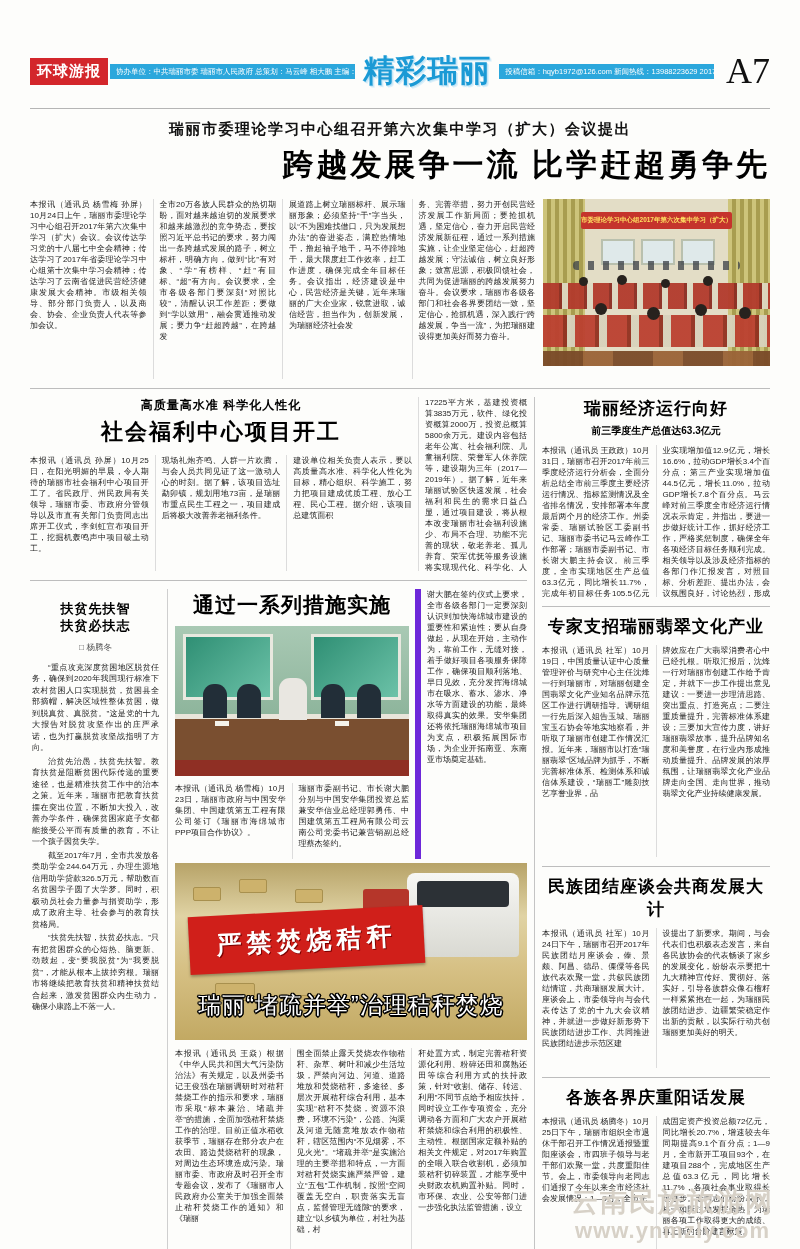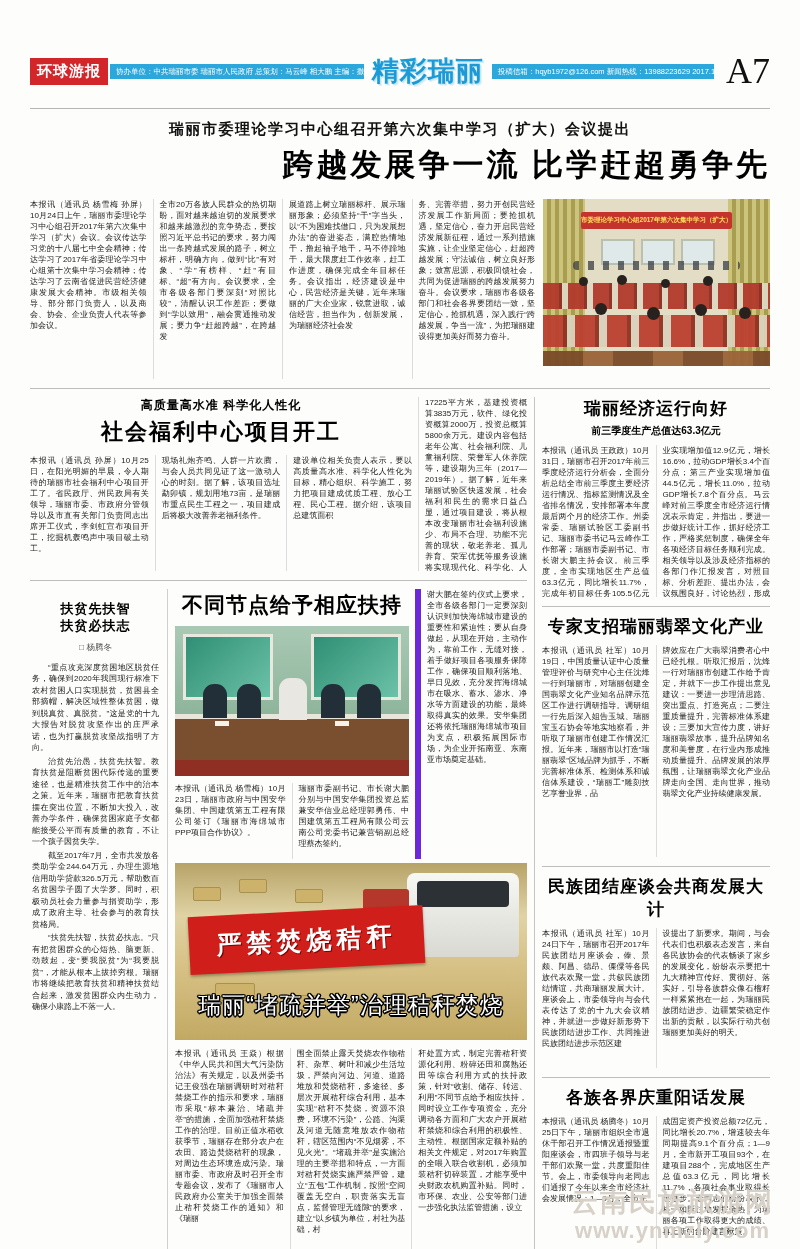--- a/index.html
+++ b/index.html
@@ -6,21 +6,21 @@
   body { margin:0; background:#e9e7e2; font-family:"Liberation Sans","DejaVu Sans",sans-serif; }
   .page { width:800px; height:1249px; background:#fdfdfb; position:relative; margin:0 auto; overflow:hidden; }
   .content { position:absolute; left:30px; width:740px; top:0; }
 
   
   .masthead { margin-top:57px; display:flex; align-items:center; height:28px; }
   .paper-name { background:#d3262b; color:#fff; font-weight:bold; font-size:15px; padding:4px 7px; letter-spacing:1px; white-space:nowrap; }
   .info-bar { background:#2ba7dc; color:#fff; font-size:7.5px; height:15px; line-height:15px; padding:0 6px; white-space:nowrap; overflow:hidden; }
   .info-left { flex:1.15; margin-left:2px; }
   .info-right { flex:1; }
-  .section-title { color:#1b9ad5; font-size:27px; font-weight:900; letter-spacing:1px; margin:0 8px; white-space:nowrap;
+  .section-title { color:#1b9ad5; font-size:31px; font-weight:900; letter-spacing:1px; margin:0 8px; white-space:nowrap;
                    text-shadow:1px 1px 0 #bfe4f5, 2px 2px 0 #ddf0fa; }
   .page-no { font-family:"Liberation Serif","DejaVu Serif",serif; font-size:36px; color:#111; margin-left:12px; }
 
   .toprule { border-top:1px solid #b5b5b5; margin-top:23px; }
 
   
   .lead-kicker { text-align:center; font-size:15px; font-weight:bold; margin-top:11px; letter-spacing:1.5px; color:#111; }
   .lead-headline { text-align:right; font-size:31px; font-weight:900; letter-spacing:3px; margin-top:5px; color:#000; }
 
   
@@ -203,21 +203,21 @@
               <p>治贫先治愚，扶贫先扶智。教育扶贫是阻断贫困代际传递的重要途径，也是精准扶贫工作中的治本之策。近年来，瑞丽市把教育扶贫摆在突出位置，不断加大投入，改善办学条件，确保贫困家庭子女都能接受公平而有质量的教育，不让一个孩子因贫失学。</p>
               <p>截至2017年7月，全市共发放各类助学金244.64万元，办理生源地信用助学贷款326.5万元，帮助数百名贫困学子圆了大学梦。同时，积极动员社会力量参与捐资助学，形成了政府主导、社会参与的教育扶贫格局。</p>
               <p>“扶贫先扶智，扶贫必扶志。”只有把贫困群众的心焐热、脑更新、劲鼓起，变“要我脱贫”为“我要脱贫”，才能从根本上拔掉穷根。瑞丽市将继续把教育扶贫和精神扶贫结合起来，激发贫困群众内生动力，确保小康路上不落一人。</p>
             </div>
           </aside>
 
           <div class="middle">
 
             <div class="sponge">
               <div class="sponge-left">
-                <div class="s-headline">不同节点给予相应扶持</div>
+                <div class="s-headline">通过一系列措施实施</div>
                 <div class="photo photo-signing">
                   <div class="panel panel-l"></div>
                   <div class="panel panel-r"></div>
                   <div class="sign-table"></div>
                   <div class="person" style="left:28px;bottom:58px;"></div>
                   <div class="person" style="left:62px;bottom:58px;"></div>
                   <div class="person person-light" style="left:104px;bottom:56px;width:28px;height:42px;"></div>
                   <div class="person" style="left:146px;bottom:58px;"></div>
                   <div class="person" style="left:182px;bottom:58px;"></div>
                   <div class="paper-sheet" style="left:40px;bottom:50px;"></div>

